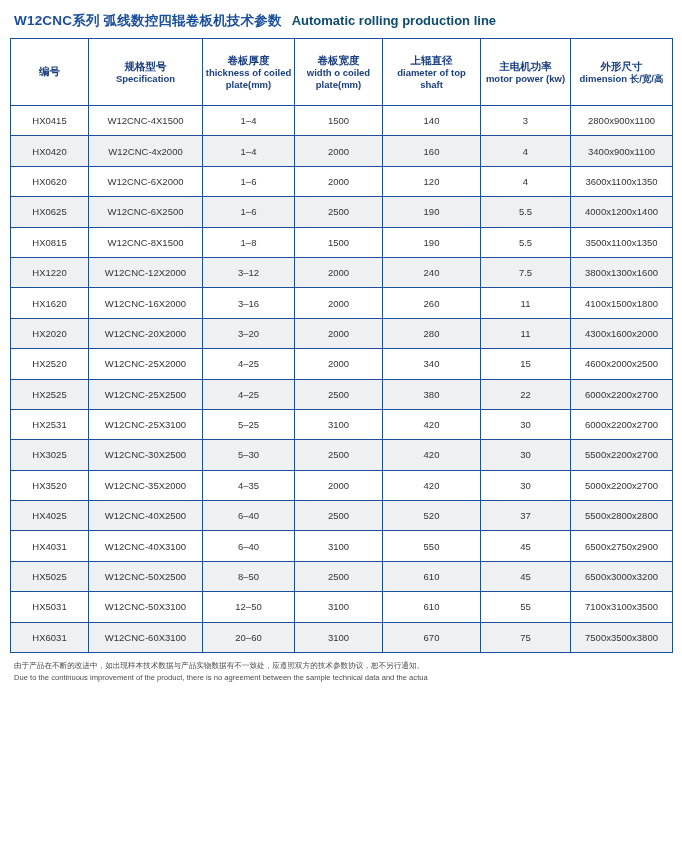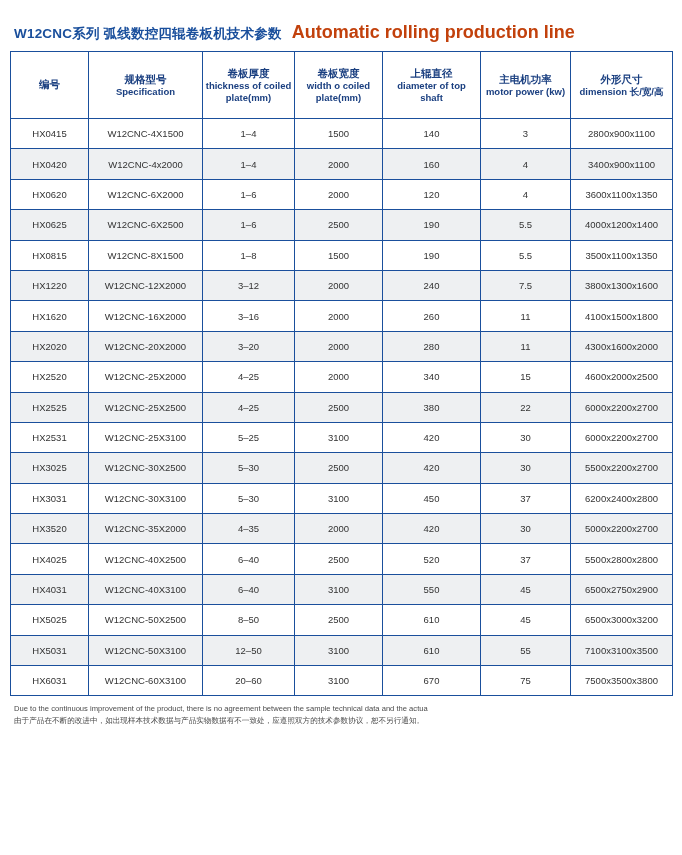--- a/index.html
+++ b/index.html
@@ -11,40 +11,40 @@
     height: 855px;
     background: #ffffff;
     font-family: "Liberation Sans", sans-serif;
     color: #2b2b2b;
     overflow: hidden;
   }
   .page {
     width: 682px;
     height: 640px;
     box-sizing: border-box;
-    padding: 20px 10px 0 10px;
+    padding: 10px 10px 0 10px;
     position: relative;
   }
   .title-bar {
     display: flex;
     align-items: baseline;
     gap: 10px;
     padding: 2px 0 8px 4px;
   }
   .title-cn {
     font-size: 13.5px;
     font-weight: bold;
     color: #1a4f9c;
     letter-spacing: 0.2px;
     white-space: nowrap;
   }
   .title-en {
-    font-size: 18px;
+    font-size: 13px;
     font-weight: bold;
-    color: #c2410c;
+    color: #0c4a6e;
     white-space: nowrap;
   }
   table.spec {
     width: 662px;
     border-collapse: collapse;
     table-layout: fixed;
     border: 1px solid #1a4f9c;
   }
   table.spec th,
   table.spec td {
@@ -255,29 +255,20 @@
         <tr>
           <td>HX3025</td>
           <td>W12CNC-30X2500</td>
           <td>5–30</td>
           <td>2500</td>
           <td>420</td>
           <td>30</td>
           <td>5500x2200x2700</td>
         </tr>
         <tr>
-          <td>HX3031</td>
-          <td>W12CNC-30X3100</td>
-          <td>5–30</td>
-          <td>3100</td>
-          <td>450</td>
-          <td>37</td>
-          <td>6200x2400x2800</td>
-        </tr>
-        <tr>
           <td>HX3520</td>
           <td>W12CNC-35X2000</td>
           <td>4–35</td>
           <td>2000</td>
           <td>420</td>
           <td>30</td>
           <td>5000x2200x2700</td>
         </tr>
         <tr>
           <td>HX4025</td>
@@ -321,17 +312,17 @@
           <td>20–60</td>
           <td>3100</td>
           <td>670</td>
           <td>75</td>
           <td>7500x3500x3800</td>
         </tr>
       </tbody>
   </table>
 
   <div class="footnote">
+    <div>由于产品在不断的改进中，如出现样本技术数据与产品实物数据有不一致处，应遵照双方的技术参数协议，恕不另行通知。</div>
     <div>Due to the continuous improvement of the product, there is no agreement between the sample technical data and the actua</div>
-    <div>由于产品在不断的改进中，如出现样本技术数据与产品实物数据有不一致处，应遵照双方的技术参数协议，恕不另行通知。</div>
   </div>
 
 </div>
 
 </body></html>

